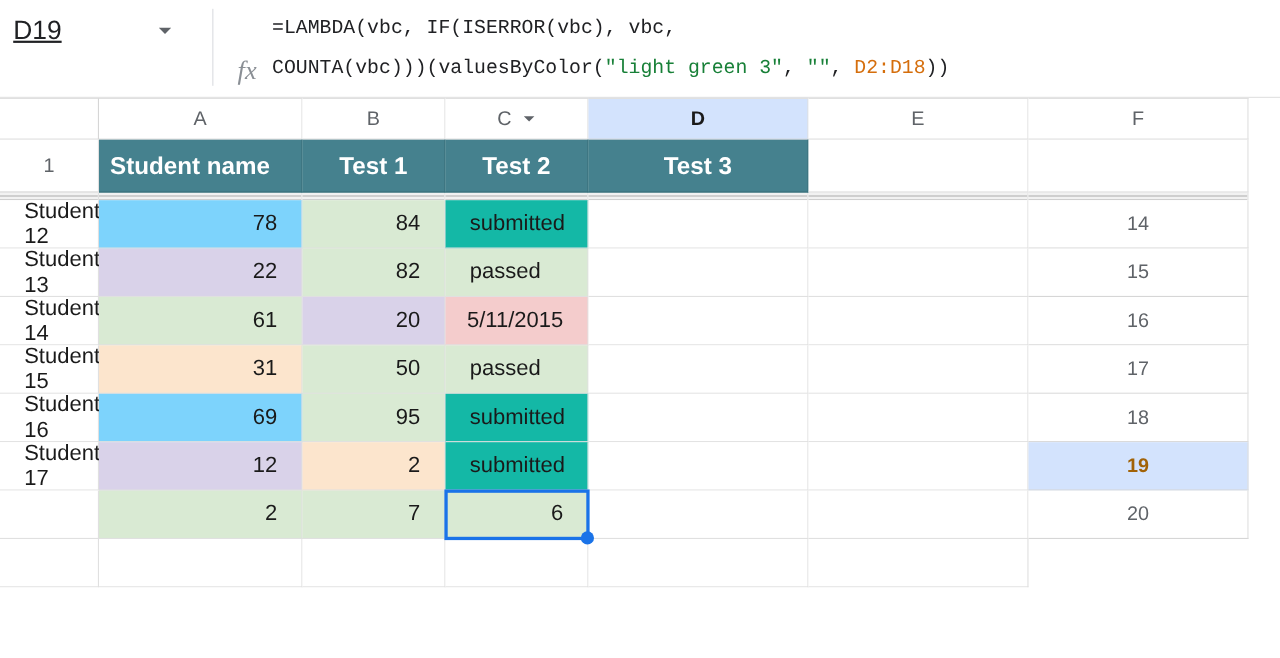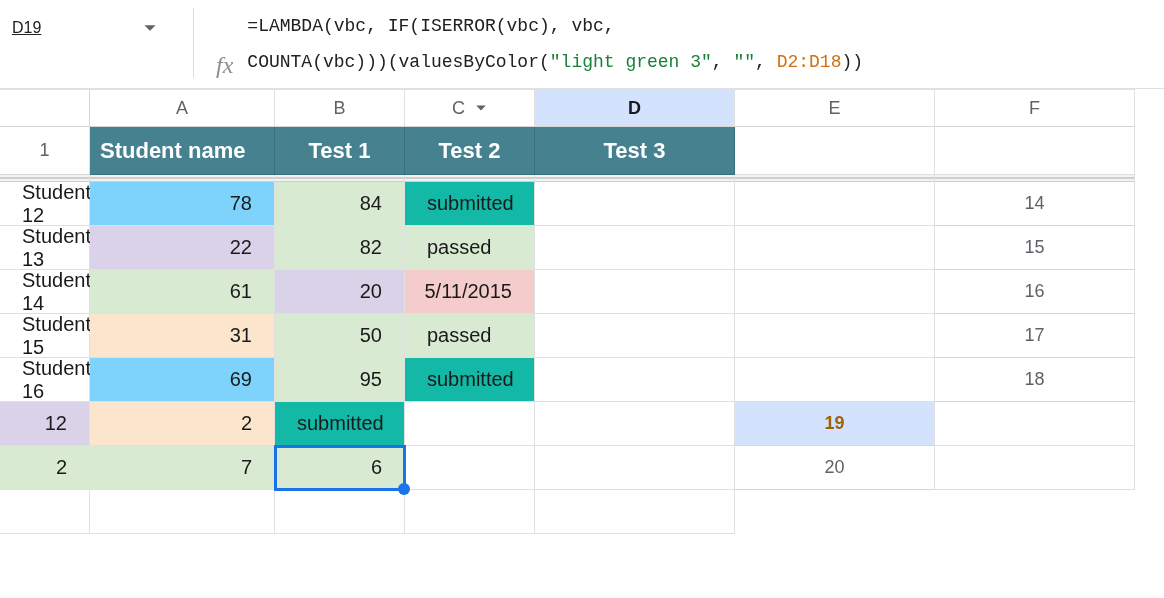--- a/index.html
+++ b/index.html
@@ -20,21 +20,21 @@
     border-bottom: 1px solid #e0e0e0;
   }
   .namebox-wrap {
     display: flex;
     align-items: center;
     height: 40px;
     position: relative;
     width: 175px;
   }
   .namebox {
-    font-size: 16px;
+    font-size: 24px;
     font-weight: 400;
     color: #202124;
     padding-left: 2px;
     text-decoration: underline;
   }
   .namebox-caret {
     position: absolute;
     right: 28px;
     color: #5f6368;
   }
@@ -232,20 +232,21 @@
       <div class="cell num"></div>
       <div class="cell num"></div>
       <div class="rowhdr">17</div>
       <div class="cell txt">Student 16</div>
       <div class="cell bg-lyellow num">69</div>
       <div class="cell bg-lgreen num">95</div>
       <div class="cell bg-lblue txt">submitted</div>
       <div class="cell num"></div>
       <div class="cell num"></div>
       <div class="rowhdr">18</div>
+      <div class="cell txt">Student 17</div>
       <div class="cell bg-lpurple num">12</div>
       <div class="cell bg-lorange num">2</div>
       <div class="cell bg-lblue txt">submitted</div>
       <div class="cell num"></div>
       <div class="cell num"></div>
       <div class="rowhdr sel">19</div>
       <div class="cell txt"></div>
       <div class="cell bg-lgreen num">2</div>
       <div class="cell bg-lgreen num">7</div>
       <div class="cell bg-lgreen num selcell">6<div class="sel-handle"></div></div>

